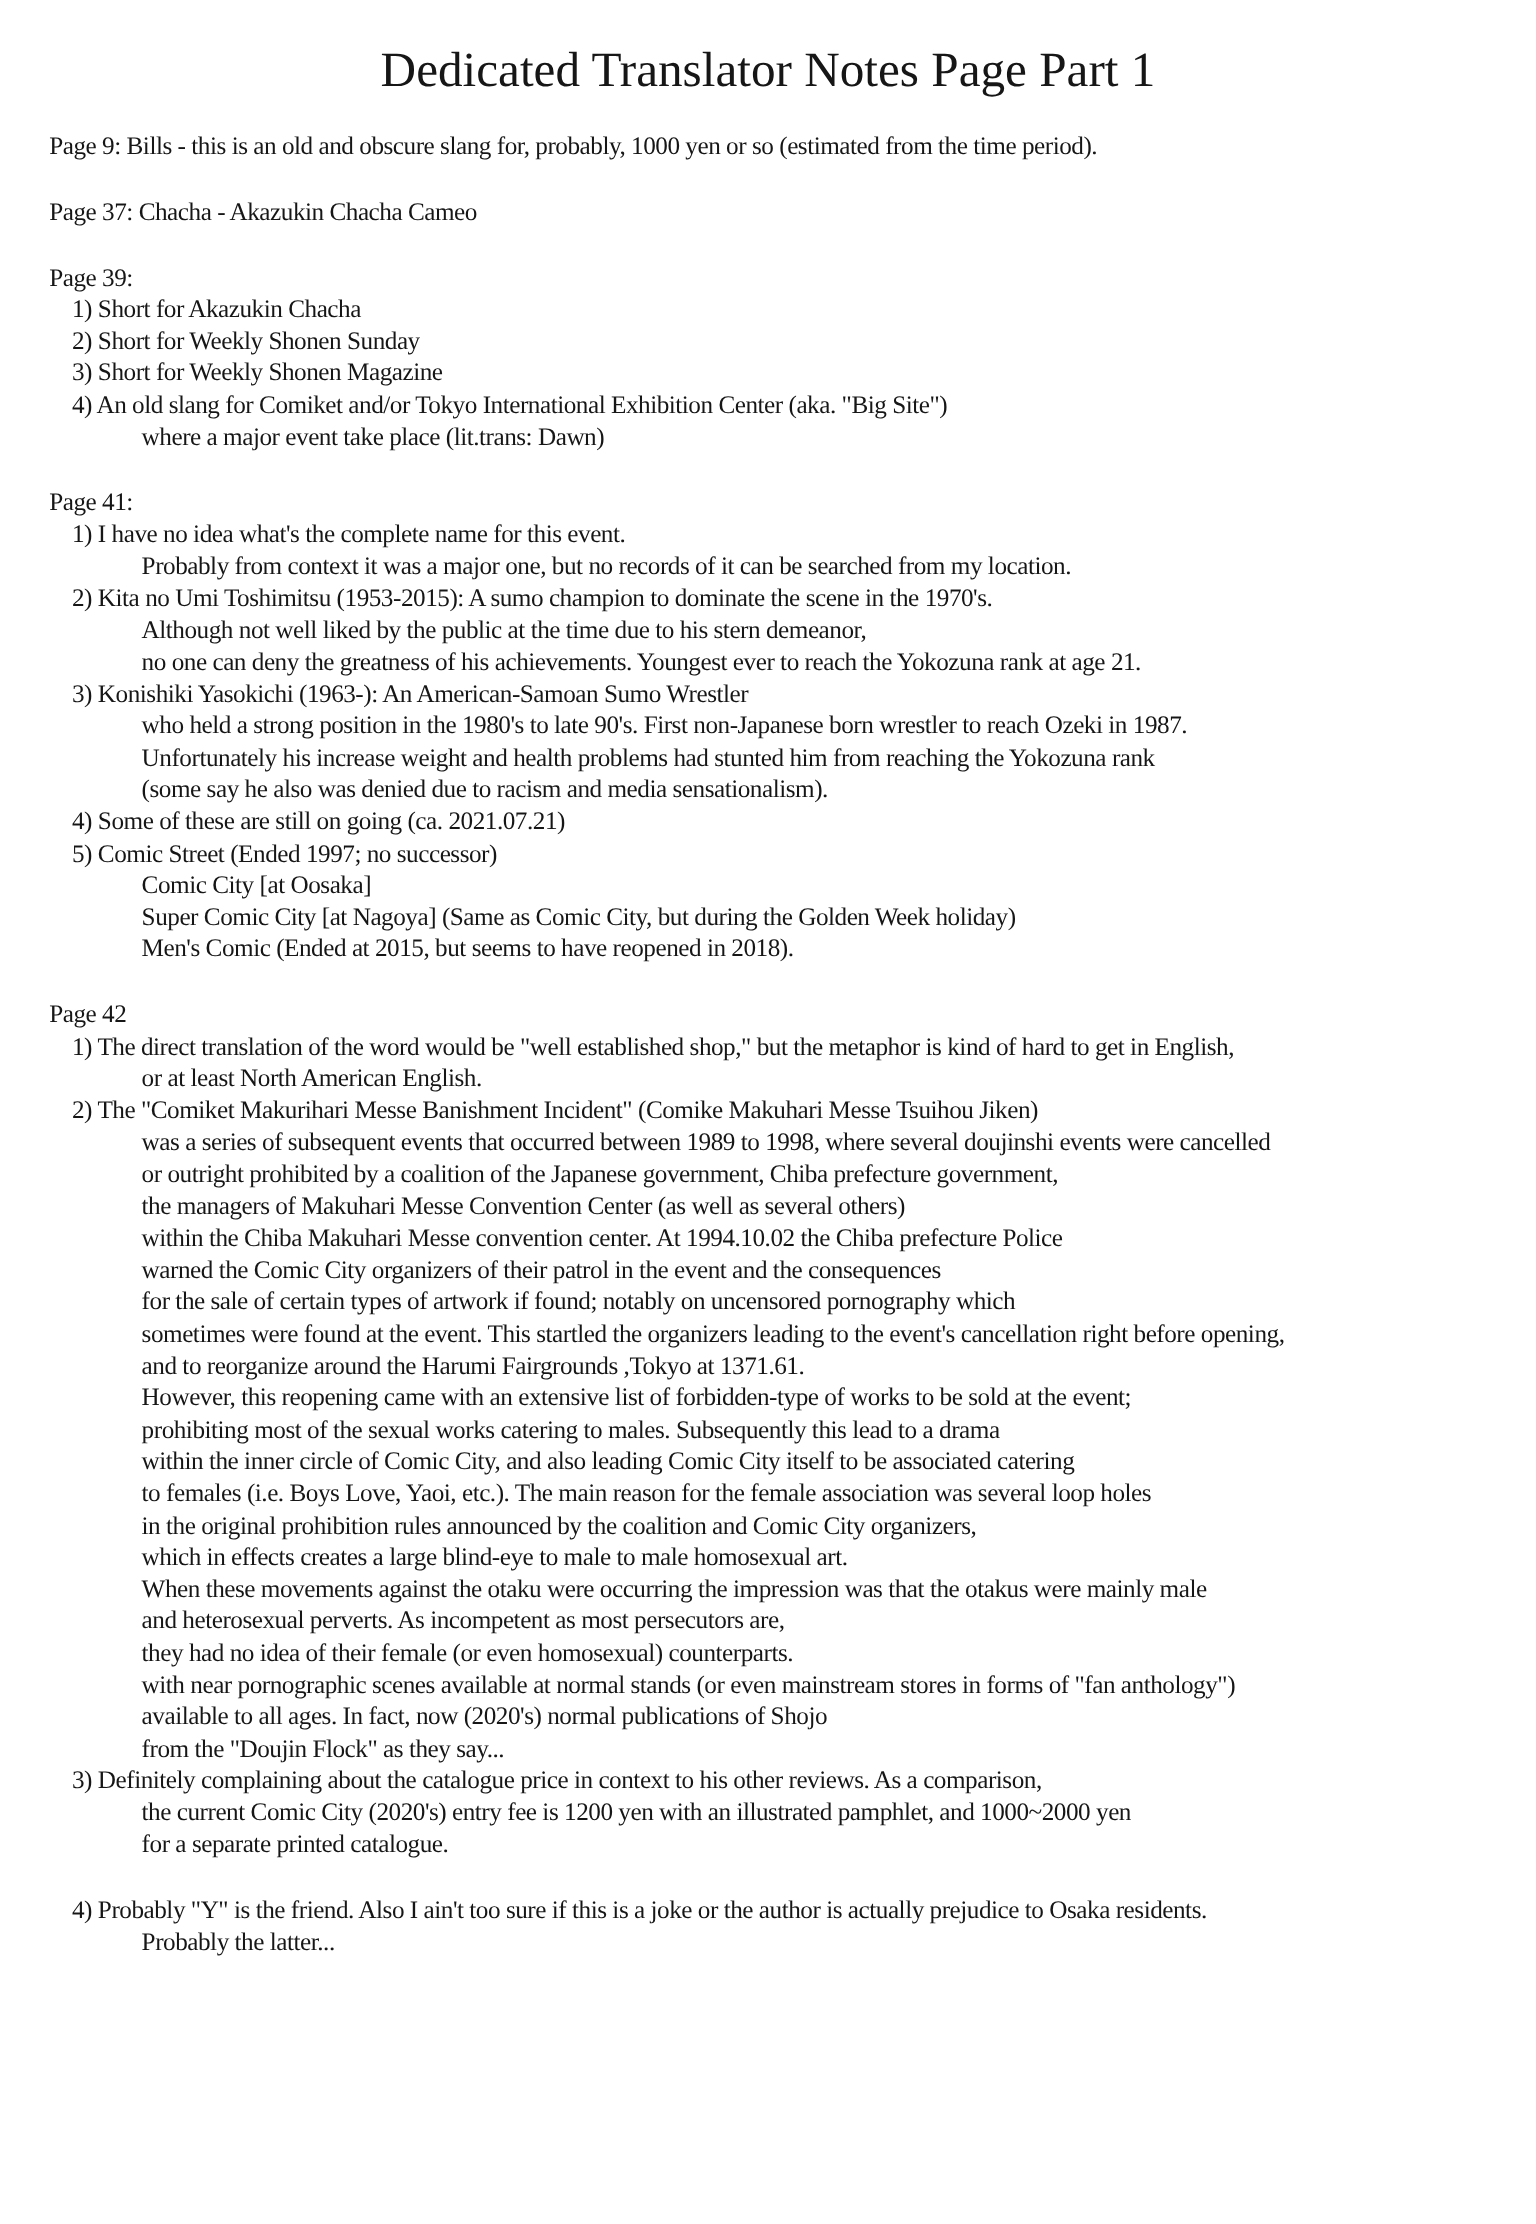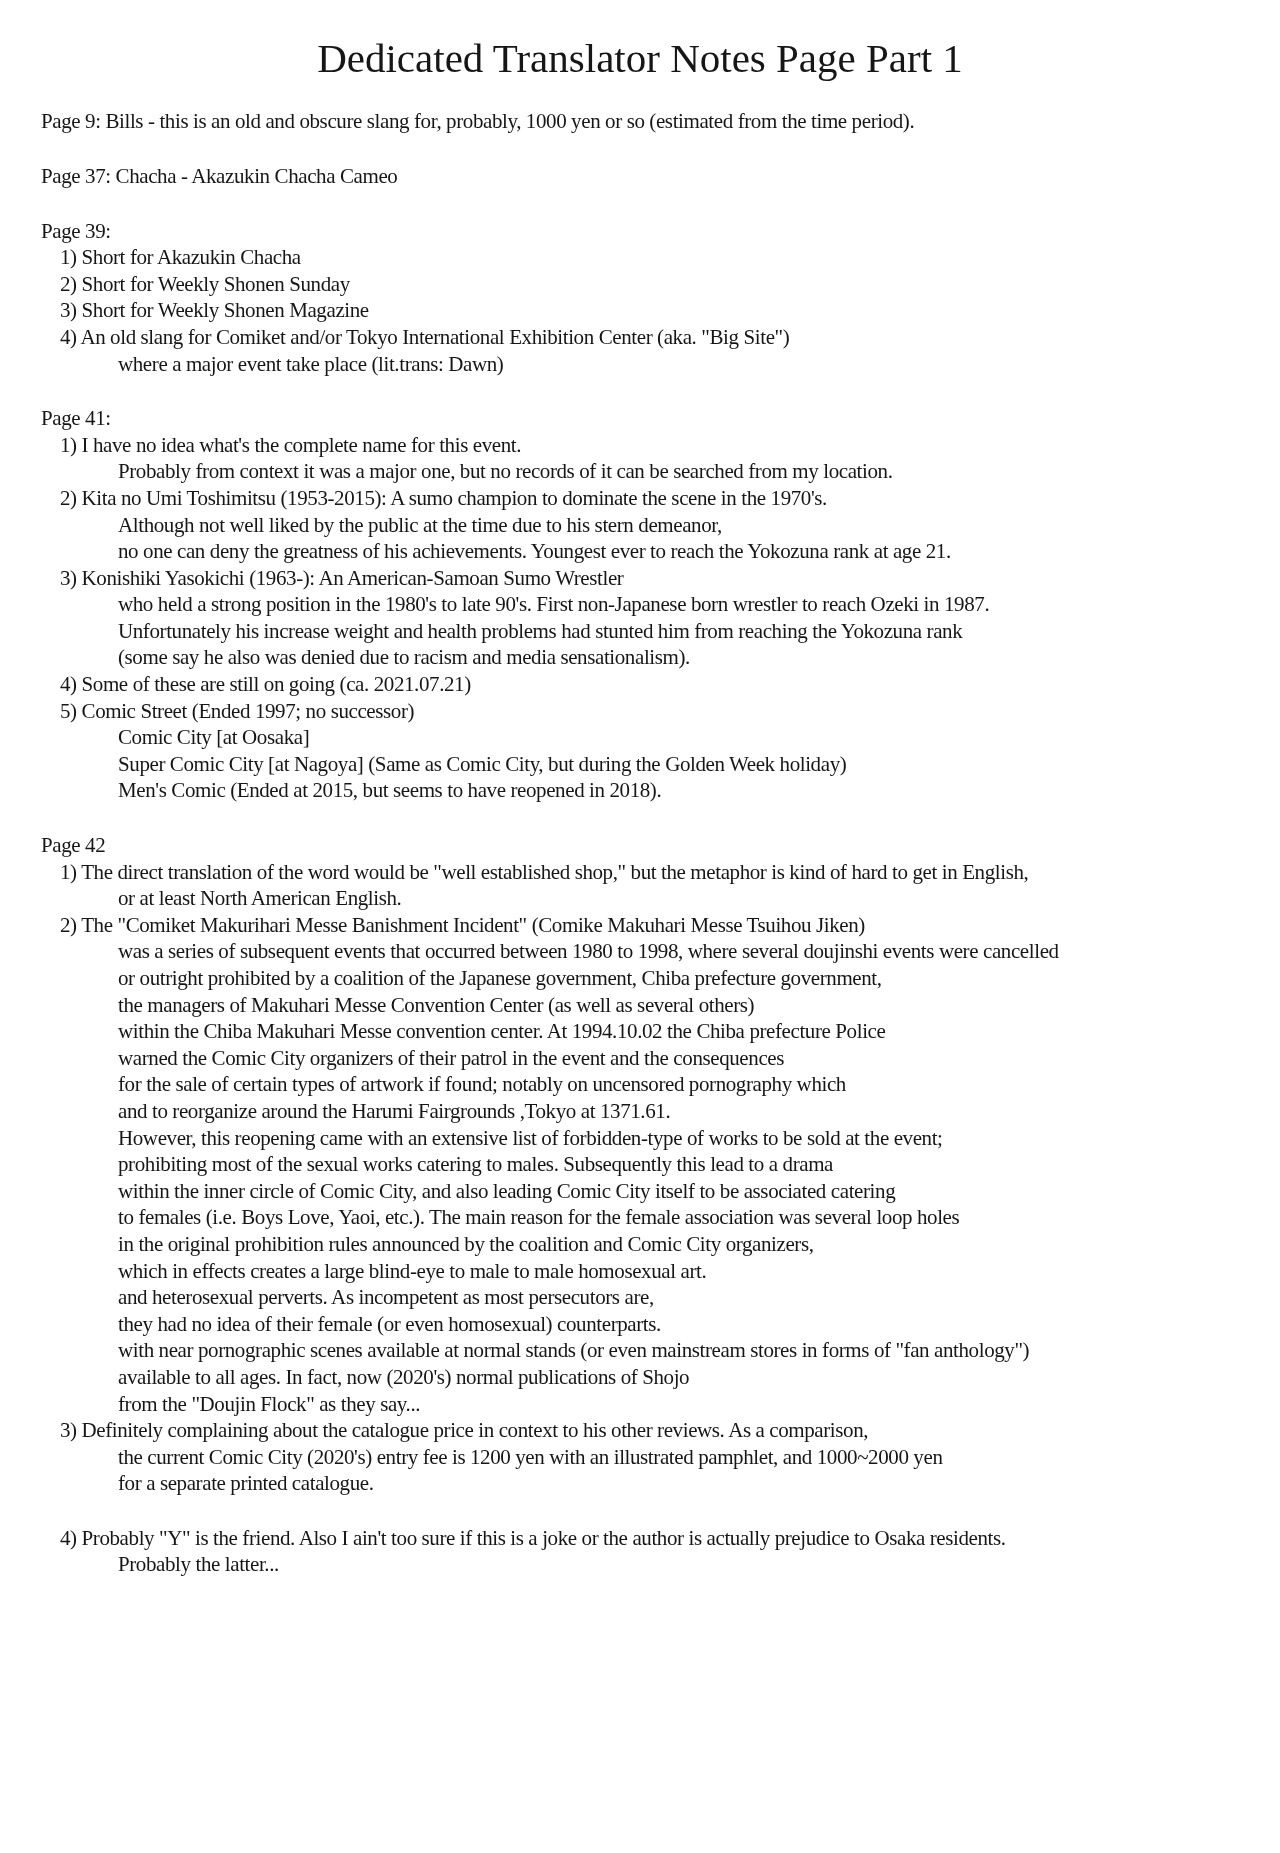--- a/index.html
+++ b/index.html
@@ -86,33 +86,35 @@
         <div class="line indent-1">5) Comic Street (Ended 1997; no successor)</div>
         <div class="line indent-2">Comic City [at Oosaka]</div>
         <div class="line indent-2">Super Comic City [at Nagoya] (Same as Comic City, but during the Golden Week holiday)</div>
         <div class="line indent-2">Men's Comic (Ended at 2015, but seems to have reopened in 2018).</div>
       </section>
       <section class="section">
         <div class="heading">Page 42</div>
         <div class="line indent-1">1) The direct translation of the word would be "well established shop," but the metaphor is kind of hard to get in English,</div>
         <div class="line indent-2">or at least North American English.</div>
         <div class="line indent-1">2) The "Comiket Makurihari Messe Banishment Incident" (Comike Makuhari Messe Tsuihou Jiken)</div>
-        <div class="line indent-2">was a series of subsequent events that occurred between 1980 to 1998, where several doujinshi events were cancelled</div>
+        <div class="line indent-2">was a series of subsequent events that occurred between 1989 to 1998, where several doujinshi events were cancelled</div>
         <div class="line indent-2">or outright prohibited by a coalition of the Japanese government, Chiba prefecture government,</div>
         <div class="line indent-2">the managers of Makuhari Messe Convention Center (as well as several others)</div>
         <div class="line indent-2">within the Chiba Makuhari Messe convention center. At 1994.10.02 the Chiba prefecture Police</div>
         <div class="line indent-2">warned the Comic City organizers of their patrol in the event and the consequences</div>
         <div class="line indent-2">for the sale of certain types of artwork if found; notably on uncensored pornography which</div>
+        <div class="line indent-2">sometimes were found at the event. This startled the organizers leading to the event's cancellation right before opening,</div>
         <div class="line indent-2">and to reorganize around the Harumi Fairgrounds ,Tokyo at 1371.61.</div>
         <div class="line indent-2">However, this reopening came with an extensive list of forbidden-type of works to be sold at the event;</div>
         <div class="line indent-2">prohibiting most of the sexual works catering to males. Subsequently this lead to a drama</div>
         <div class="line indent-2">within the inner circle of Comic City, and also leading Comic City itself to be associated catering</div>
         <div class="line indent-2">to females (i.e. Boys Love, Yaoi, etc.). The main reason for the female association was several loop holes</div>
         <div class="line indent-2">in the original prohibition rules announced by the coalition and Comic City organizers,</div>
         <div class="line indent-2">which in effects creates a large blind-eye to male to male homosexual art.</div>
+        <div class="line indent-2">When these movements against the otaku were occurring the impression was that the otakus were mainly male</div>
         <div class="line indent-2">and heterosexual perverts. As incompetent as most persecutors are,</div>
         <div class="line indent-2">they had no idea of their female (or even homosexual) counterparts.</div>
         <div class="line indent-2">with near pornographic scenes available at normal stands (or even mainstream stores in forms of "fan anthology")</div>
         <div class="line indent-2">available to all ages. In fact, now (2020's) normal publications of Shojo</div>
         <div class="line indent-2">from the "Doujin Flock" as they say...</div>
         <div class="line indent-1">3) Definitely complaining about the catalogue price in context to his other reviews. As a comparison,</div>
         <div class="line indent-2">the current Comic City (2020's) entry fee is 1200 yen with an illustrated pamphlet, and 1000~2000 yen</div>
         <div class="line indent-2">for a separate printed catalogue.</div>
         <div class="line indent-1 gap">4) Probably "Y" is the friend. Also I ain't too sure if this is a joke or the author is actually prejudice to Osaka residents.</div>
         <div class="line indent-2">Probably the latter...</div>

